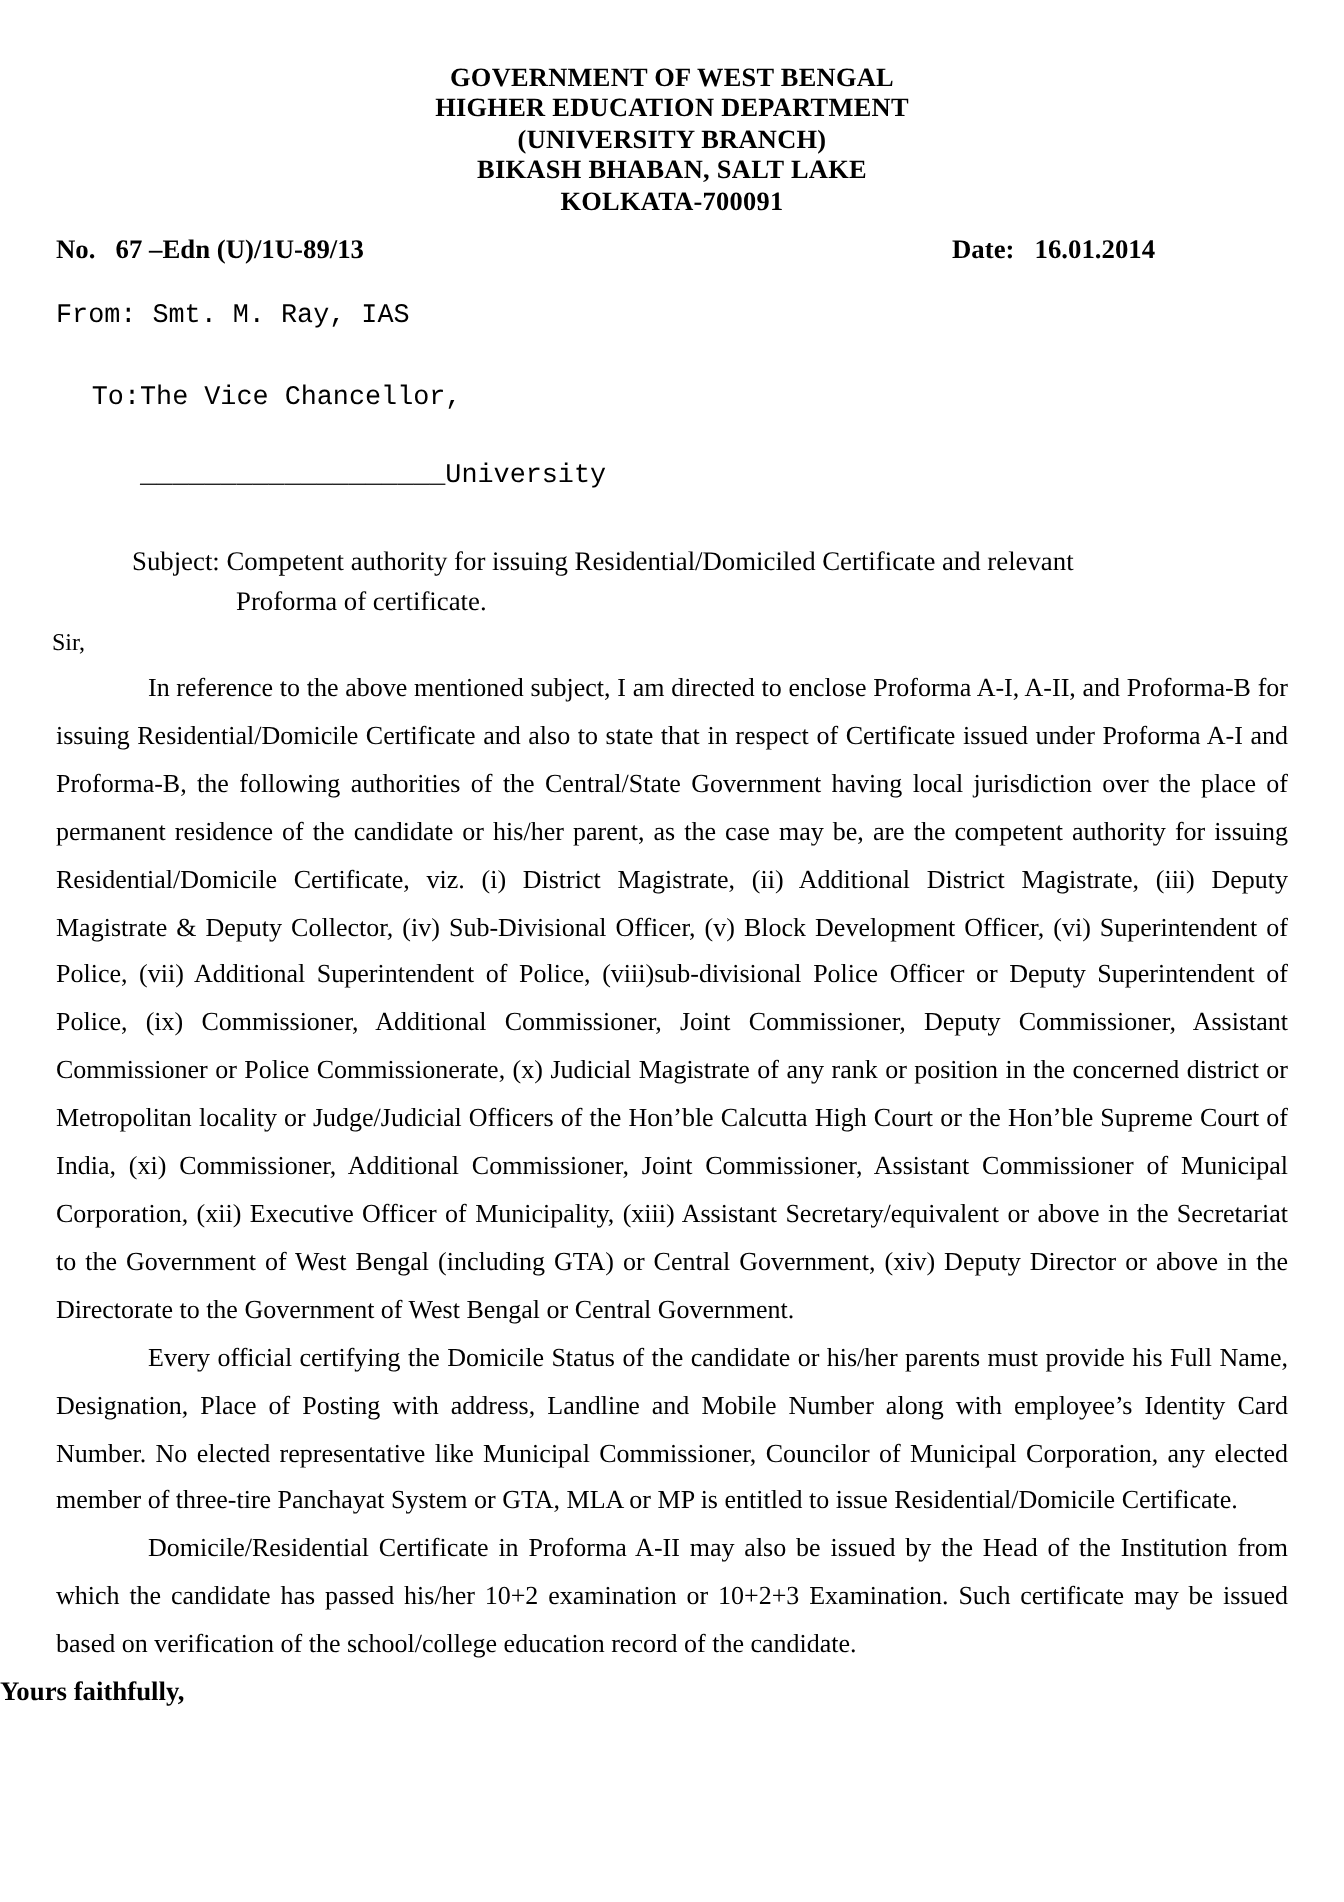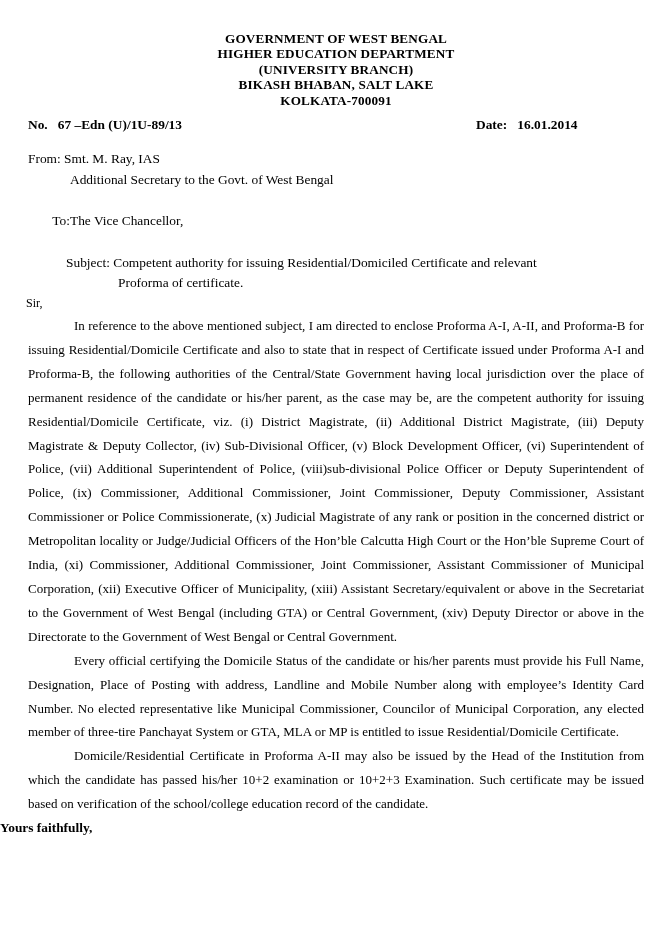--- a/index.html
+++ b/index.html
@@ -54,20 +54,21 @@
     left: 476px;
     top: 0;
     white-space: pre;
   }
 
   
   .addrblock {
     margin-top: 11px;
     font-size: 13.4px;
     line-height: 21px;
+    font-family: Liberation Mono, monospace;
   }
   .addrblock .row {
     position: relative;
     padding-left: 28px;
     white-space: pre;
   }
   .addrblock .indent {
     padding-left: 70px;
     white-space: pre;
   }
@@ -146,22 +147,22 @@
     <div>KOLKATA-700091</div>
   </div>
 
   <div class="refline">
     <span class="refno">No.   67 –Edn (U)/1U-89/13</span>
     <span class="refdate">Date:   16.01.2014</span>
   </div>
 
   <div class="addrblock">
     <div class="row">From: Smt. M. Ray, IAS</div>
-    <div class="indent">Additional Secretary to the Govt. of West Bengal</div>
     <div class="to-row"><span class="to-label">To:</span><span>The Vice Chancellor,</span></div>
+    <div class="uni-row">___________________University</div>
   </div>
 
   <div class="subject">
     <div class="s1">Subject: Competent authority for issuing Residential/Domiciled Certificate and relevant</div>
     <div class="s2">Proforma of certificate.</div>
   </div>
 
   <div class="sir">Sir,</div>
 
   <div class="body">

